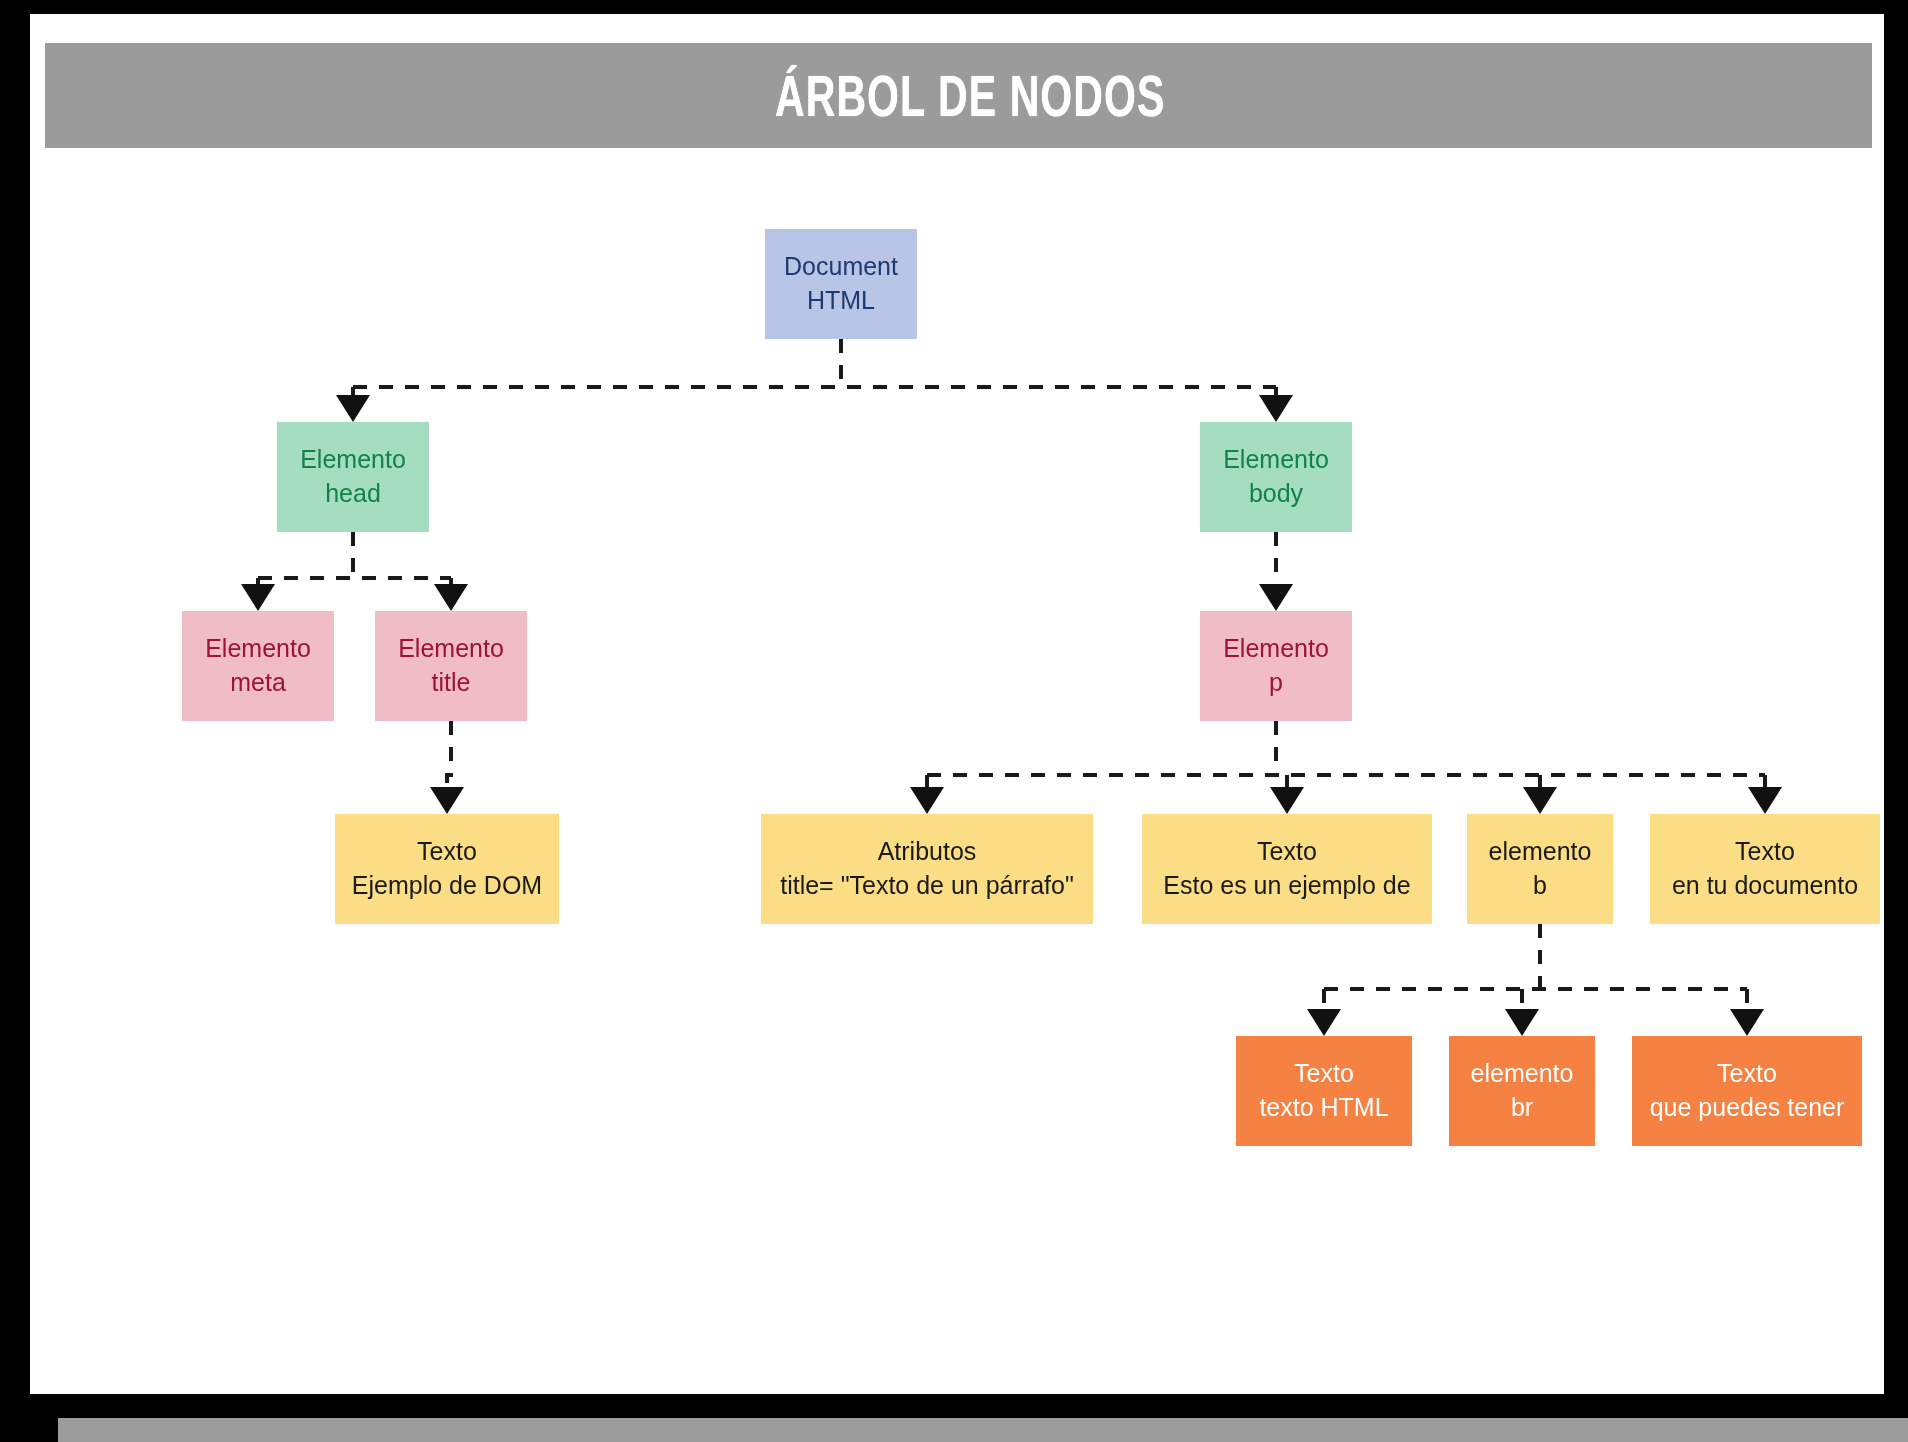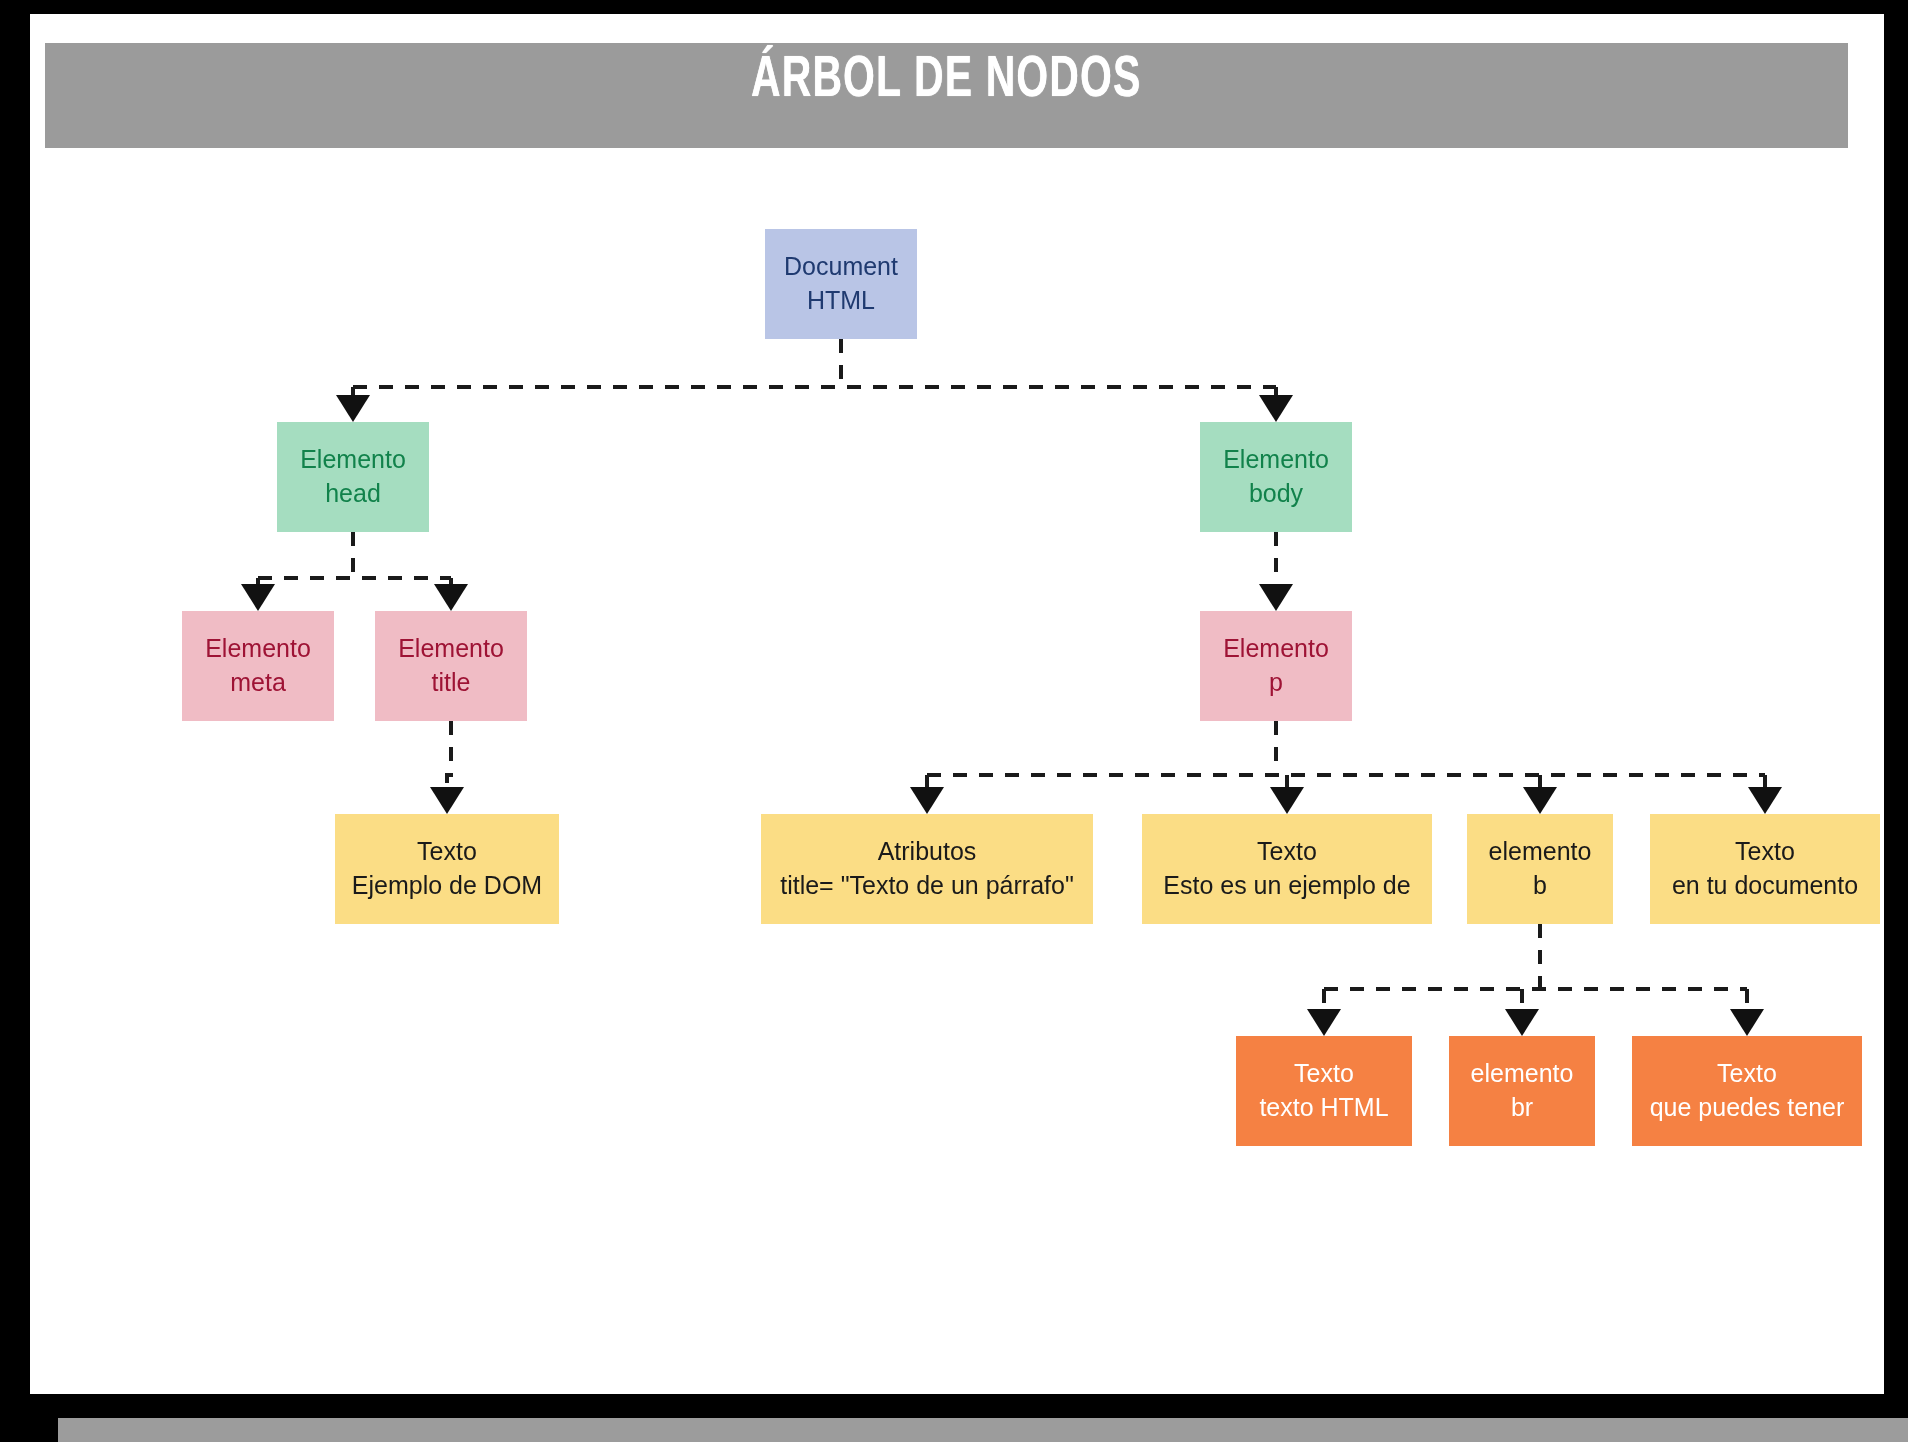--- a/index.html
+++ b/index.html
@@ -34,21 +34,21 @@
     left:1884px; top:14px;
     width:24px; height:1428px;
     background:#000000;
   }
   
   #title-bar{
     position:absolute;
     left:45px; top:43px;
     width:1803px; height:105px;
     background:#9b9b9b;
-    display:flex; align-items:flex-start; justify-content:center;
+    display:flex; align-items:center; justify-content:center;padding-left:24px;
   }
   #title-text{
     color:#ffffff;
     font-family:"Liberation Sans", sans-serif;
     font-weight:bold;
     font-size:57px;
     letter-spacing:1.5px;
     transform:scaleX(0.72);
     transform-origin:center center;
     white-space:nowrap;

